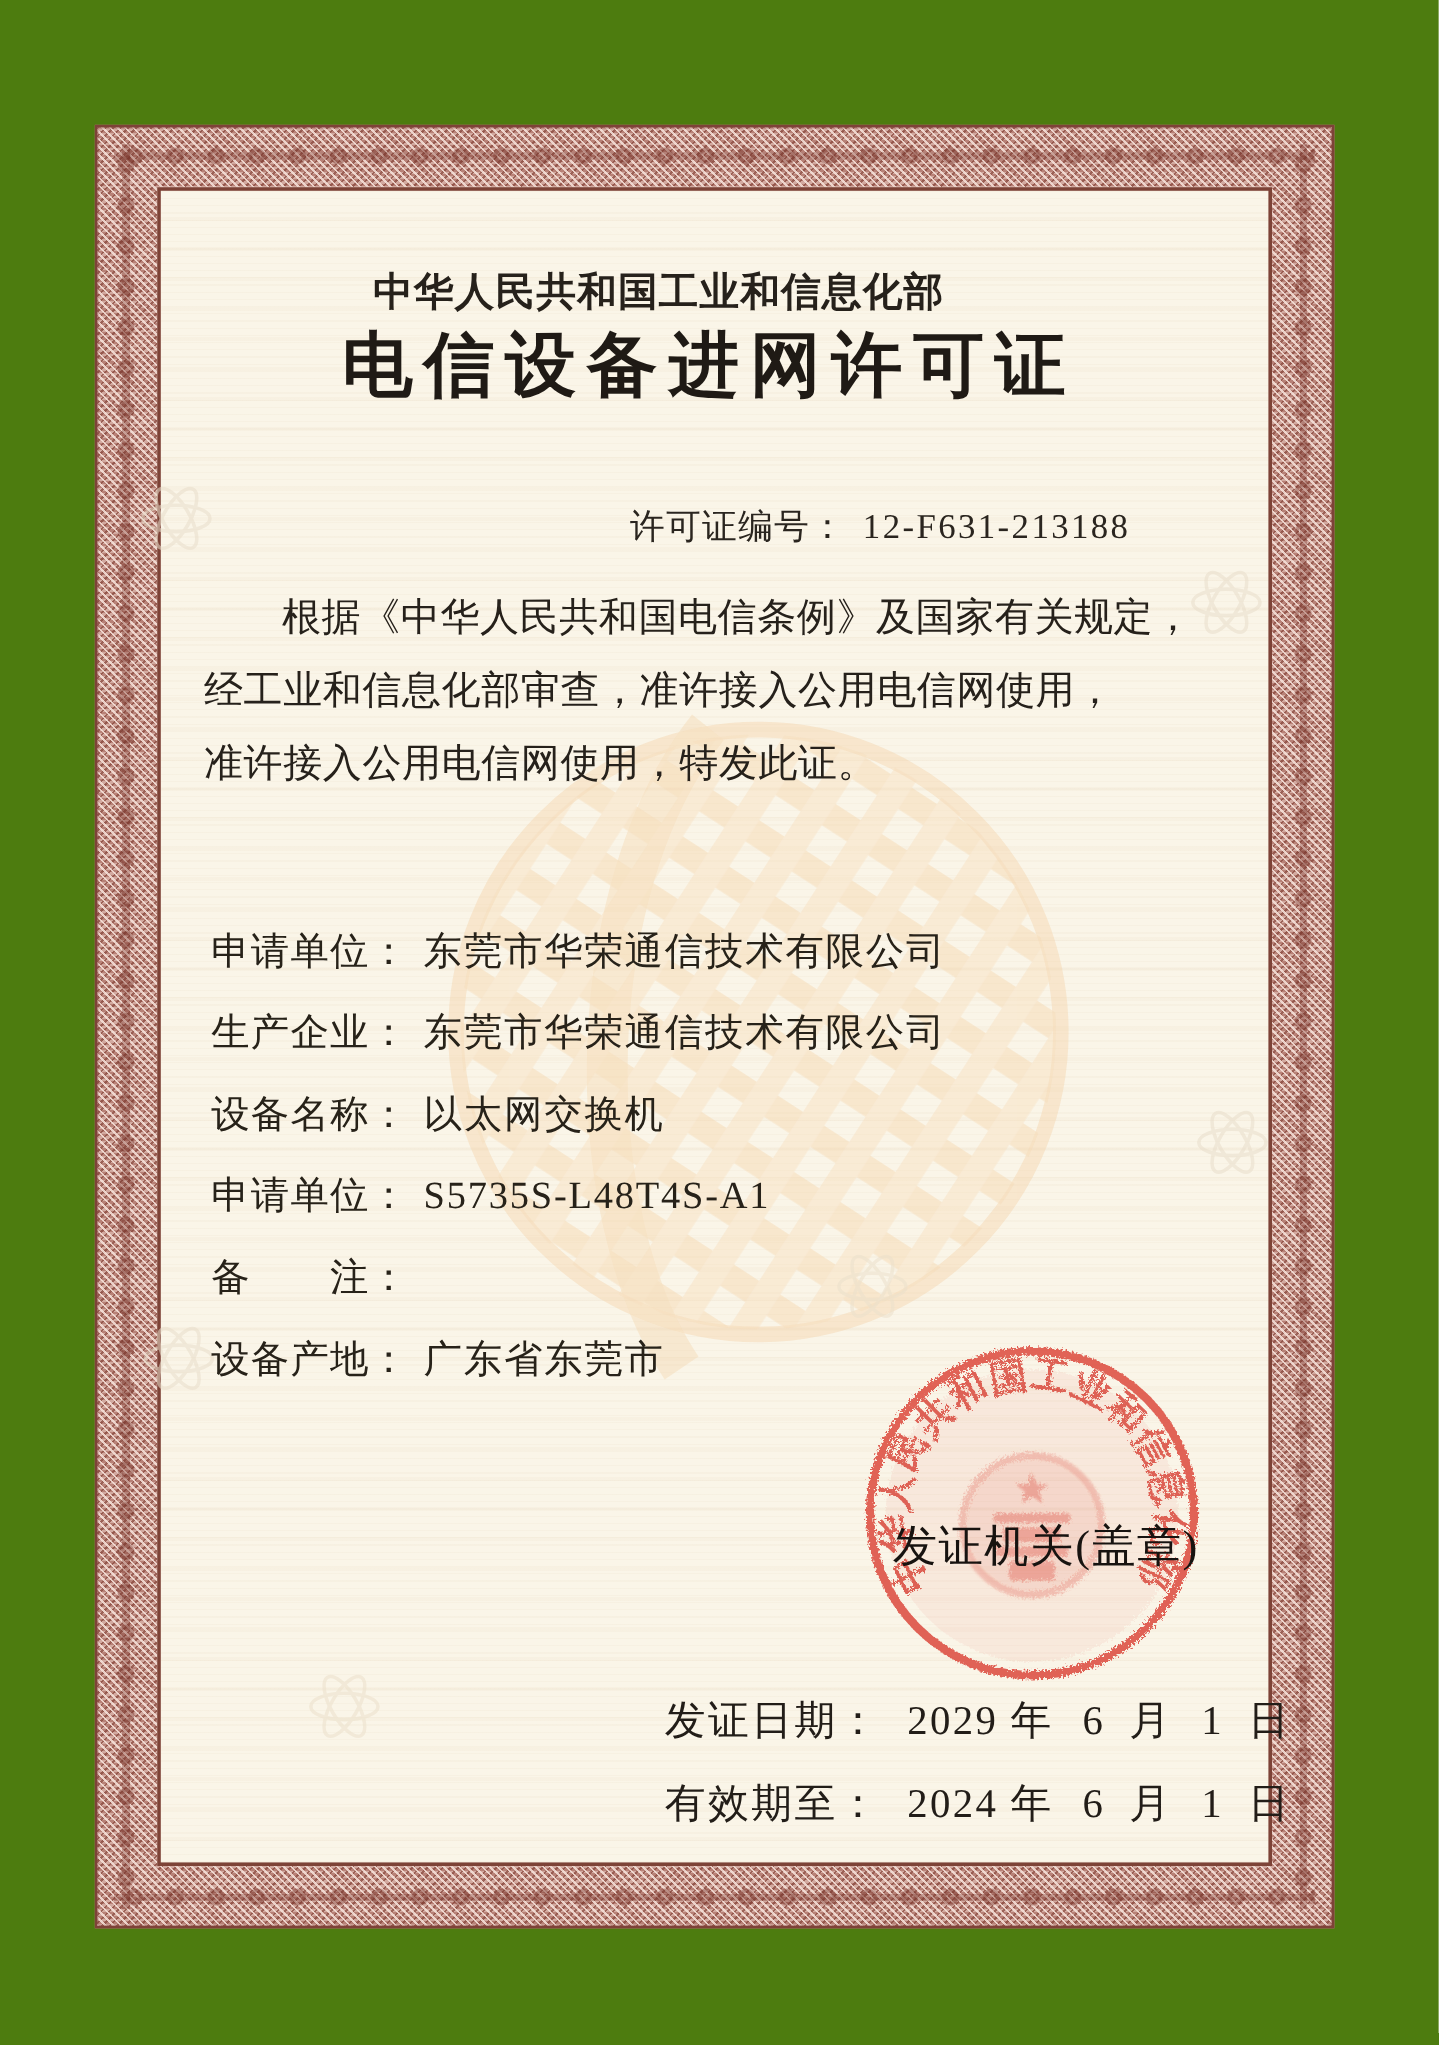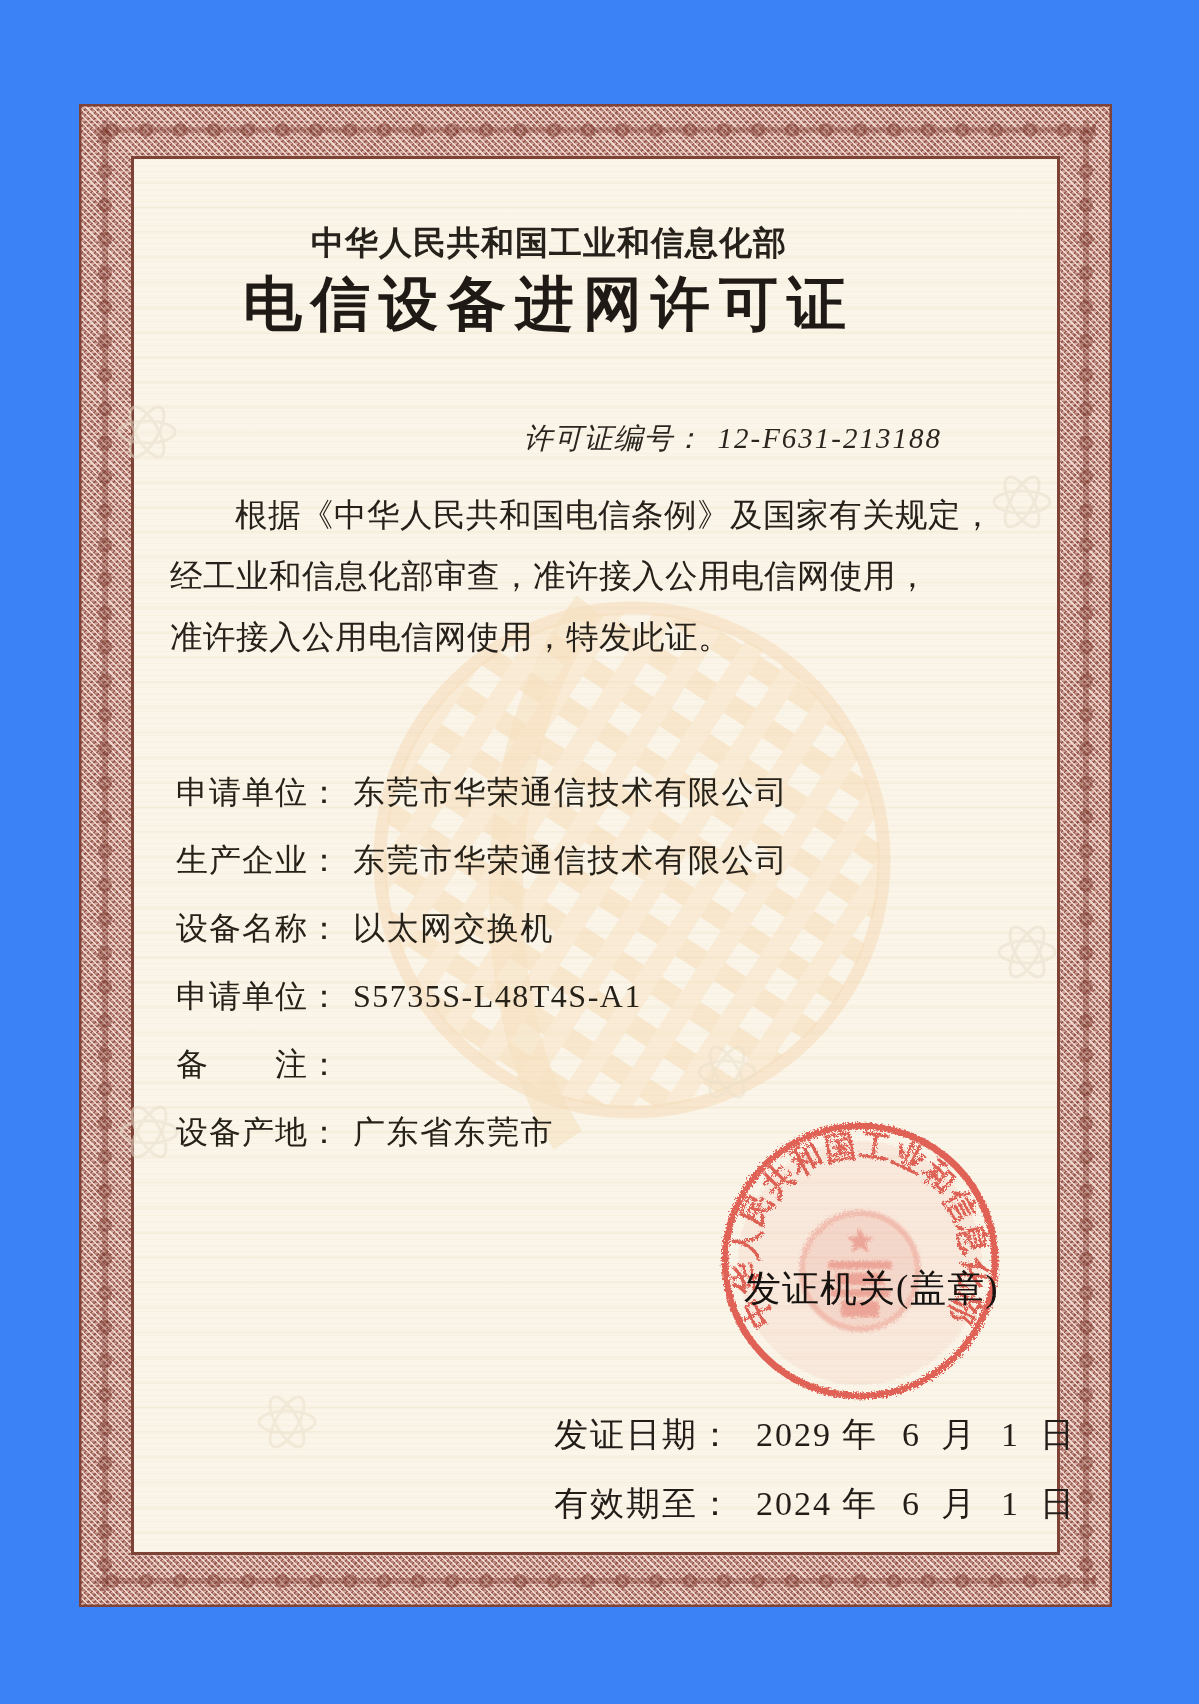--- a/index.html
+++ b/index.html
@@ -1,17 +1,17 @@
 <!DOCTYPE html>
 <html><head>
 <meta charset="utf-8">
 <style>
   html,body{margin:0;padding:0;}
   body{width:1199px;height:1704px;background:#ffffff;font-family:"Liberation Serif",serif;}
-  .page{position:relative;width:1199px;height:1704px;background:#3b82f6;overflow:hidden;}
+  .page{position:relative;width:1199px;height:1704px;background:#4d7c0f;overflow:hidden;}
 
   
   .frame{
     position:absolute;left:79px;top:104px;width:1033px;height:1503px;box-sizing:border-box;
     background-color:#c austere;
     background-color:#c5948a;
     background-image:
       repeating-linear-gradient(45deg, rgba(246,226,218,.85) 0 1.5px, rgba(246,226,218,0) 1.5px 4.5px),
       repeating-linear-gradient(135deg, rgba(138,74,63,.75) 0 1.5px, rgba(138,74,63,0) 1.5px 4.5px),
       repeating-linear-gradient(0deg, rgba(236,210,201,.35) 0 2px, rgba(160,95,84,.35) 2px 4px);
@@ -40,23 +40,23 @@
       repeating-linear-gradient(180deg, rgba(198,170,128,.06) 0 1px, rgba(0,0,0,0) 1px 6px),
       repeating-linear-gradient(180deg, rgba(0,0,0,0) 0 22px, rgba(214,186,146,.07) 22px 25px);
     border:3px solid #7d4337;
   }
 
   .wm{position:absolute;left:198px;top:433px;z-index:0;}
   .atom{position:absolute;z-index:0;opacity:.55;}
 
   .center-col{position:absolute;left:0;width:830px;text-align:center;z-index:2;}
   .h1{top:62px;font-family:"Liberation Sans",sans-serif;font-weight:bold;font-size:33px;letter-spacing:1px;color:#26211b;}
-  .h2{top:106px;font-family:Liberation Sans, sans-serif;font-weight:900;font-size:59px;letter-spacing:9px;color:#1f1a15;}
-
-  .license-row{position:absolute;top:260px;left:0;width:808px;text-align:right;font-size:29px;color:#2a251f;letter-spacing:1px;z-index:2;font-style:italic;}
+  .h2{top:106px;font-family:Liberation Sans, sans-serif;font-weight:900;font-size:59px;letter-spacing:9px;color:#1f1a15;padding-left:42px;}
+
+  .license-row{position:absolute;top:260px;left:0;width:808px;text-align:right;font-size:29px;color:#2a251f;letter-spacing:1px;z-index:2;}
   .license-row .num{margin-left:14px;letter-spacing:2px;}
 
   .para{position:absolute;top:326px;left:36px;width:800px;z-index:2;color:#26211b;}
   .para .pline{font-size:32.5px;line-height:61px;letter-spacing:.5px;white-space:nowrap;}
   .para .pline.first{text-indent:65px;}
 
   .fields{position:absolute;top:612px;left:42px;z-index:2;color:#272219;}
   .frow{display:flex;align-items:flex-start;line-height:42px;margin-bottom:26px;white-space:nowrap;}
   .frow .lab{font-size:32px;letter-spacing:1px;}
   .frow .val{font-size:32px;letter-spacing:1.5px;margin-left:12px;}

